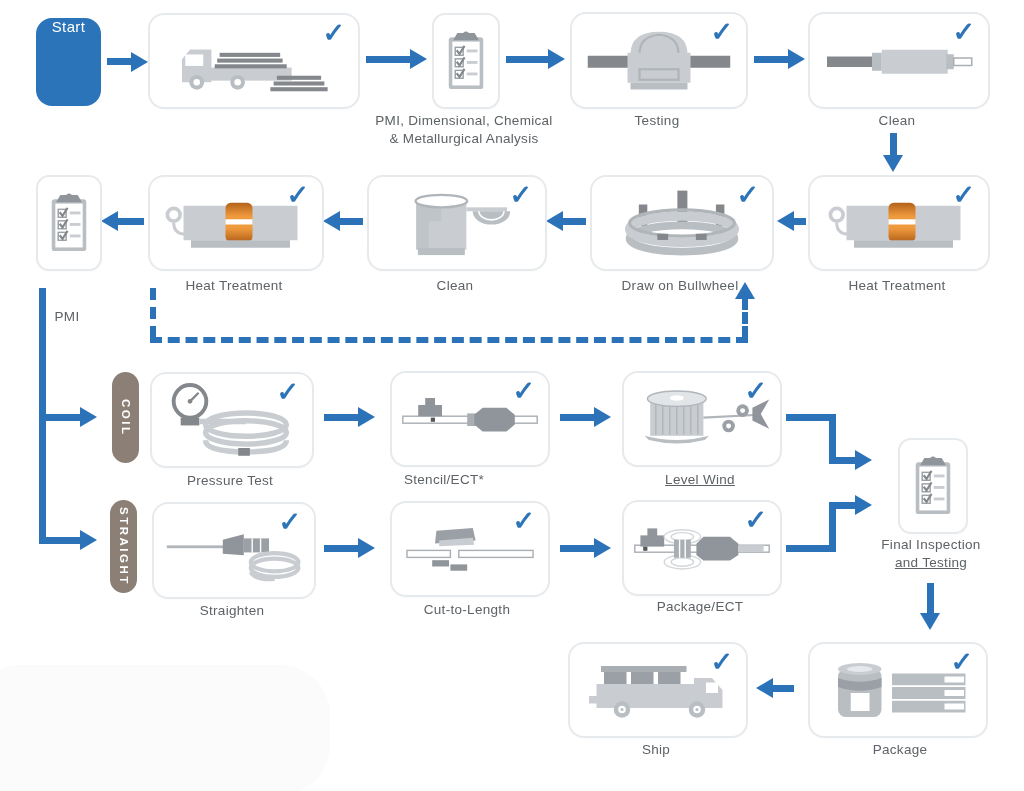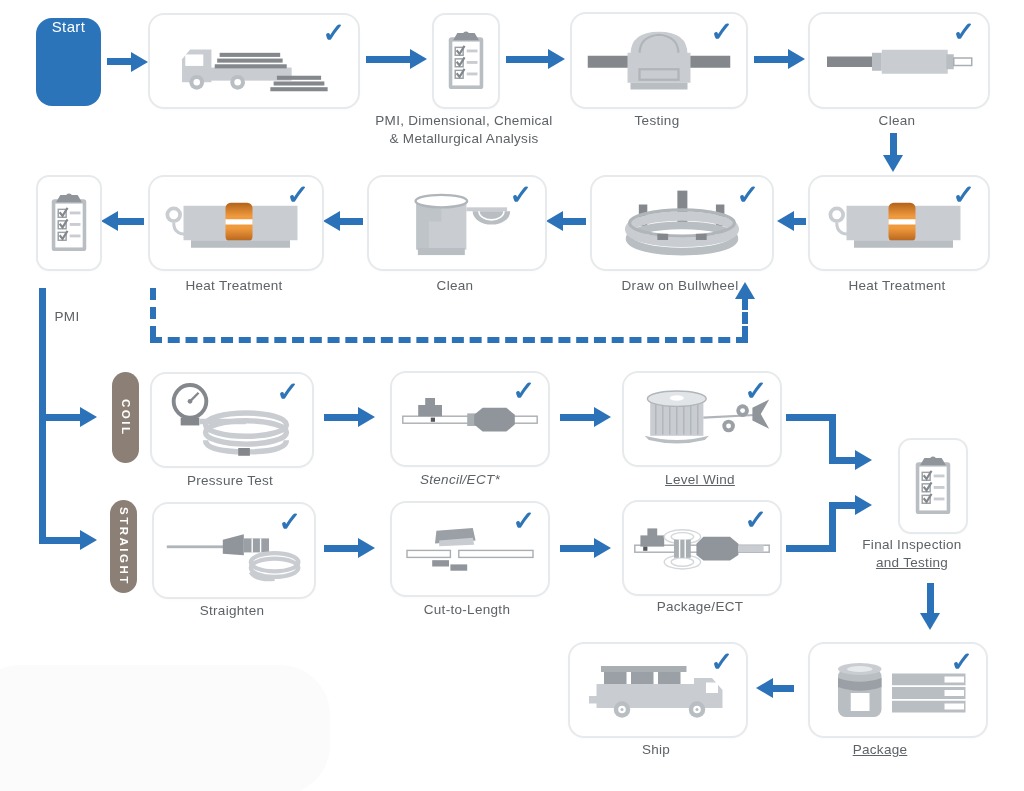--- a/index.html
+++ b/index.html
@@ -271,21 +271,21 @@
     <svg width="140" height="64" viewBox="0 0 200 80">
       <rect x="4" y="36" width="192" height="10" fill="#ffffff" stroke="#a9aeb3" stroke-width="2"></rect>
       <rect x="36" y="10" width="14" height="12" fill="#8f959a"></rect>
       <rect x="26" y="20" width="34" height="16" fill="#8f959a"></rect>
       <rect x="44" y="38" width="6" height="6" fill="#54585c"></rect>
       <rect x="96" y="32" width="14" height="18" fill="#a9aeb3"></rect>
       <path d="M118,24 L152,24 L164,34 L164,48 L152,58 L118,58 L106,48 L106,34 Z" fill="#8f959a"></path>
     </svg>
     <span class="check">✓</span>
   </div>
-  <div class="lbl" style="left:380px;top:471px;width:160px;font-style:italic;">Stencil/ECT*</div>
+  <div class="lbl" style="left:364px;top:471px;width:160px;">Stencil/ECT*</div>
 
   <div class="h-line" style="left:560px;top:414px;width:36px;"></div>
   <div class="arr-r" style="left:594px;top:407px;"></div>
 
   <div class="box" style="left:622px;top:371px;width:156px;height:92px;">
     <svg width="140" height="70" viewBox="0 0 200 92">
       <rect x="26" y="18" width="76" height="52" fill="#c9cdd1"></rect>
       <g stroke="#b0b5ba" stroke-width="2">
         <line x1="34" y1="22" x2="34" y2="68"></line>
           <line x1="44" y1="22" x2="44" y2="68"></line>
@@ -389,21 +389,21 @@
           <polyline points="19,46 23,51 30,40"></polyline>
           <polyline points="19,62 23,67 30,56"></polyline>
       </g>
       <g fill="#c9cdd1">
         <rect x="33" y="29" width="15" height="4"></rect>
           <rect x="33" y="45" width="15" height="4"></rect>
           <rect x="33" y="61" width="15" height="4"></rect>
       </g>
     </svg>
   </div>
-  <div class="lbl" style="left:842px;top:536px;width:140px;">
+  <div class="lbl" style="left:861px;top:536px;width:140px;">
     <span style="display:block;">Final Inspection</span>
     <span style="display:block;text-decoration:underline;">and Testing</span>
   </div>
 
   <div class="v-line" style="left:927px;top:583px;height:32px;"></div>
   <div class="arr-d" style="left:920px;top:613px;"></div>
 
   <div class="box" style="left:808px;top:642px;width:176px;height:92px;">
     <svg width="150" height="70" viewBox="0 0 200 92">
       <rect x="20" y="18" width="58" height="64" rx="10" fill="#b9bec3"></rect>
@@ -415,21 +415,21 @@
         <rect x="162" y="28" width="26" height="8" fill="#ffffff"></rect>
       <rect x="92" y="42" width="98" height="16" fill="#b9bec3"></rect>
         <rect x="162" y="46" width="26" height="8" fill="#ffffff"></rect>
       <rect x="92" y="60" width="98" height="16" fill="#b9bec3"></rect>
         <rect x="162" y="64" width="26" height="8" fill="#ffffff"></rect>
       <line x1="92" y1="41" x2="190" y2="41" stroke="#ffffff" stroke-width="2"></line>
       <line x1="92" y1="59" x2="190" y2="59" stroke="#ffffff" stroke-width="2"></line>
     </svg>
     <span class="check">✓</span>
   </div>
-  <div class="lbl" style="left:800px;top:741px;width:160px;text-decoration:underline;">Package</div>
+  <div class="lbl" style="left:820px;top:741px;width:160px;">Package</div>
 
   <div class="h-line" style="left:772px;top:685px;width:22px;"></div>
   <div class="arr-l" style="left:756px;top:678px;"></div>
 
   <div class="box" style="left:568px;top:642px;width:176px;height:92px;">
     <svg width="150" height="74" viewBox="0 0 200 96">
       <rect x="24" y="16" width="114" height="8" fill="#a9aeb3"></rect>
       <rect x="28" y="24" width="30" height="16" fill="#9aa0a5"></rect>
       <rect x="64" y="24" width="30" height="16" fill="#9aa0a5"></rect>
       <rect x="100" y="24" width="30" height="16" fill="#9aa0a5"></rect>

